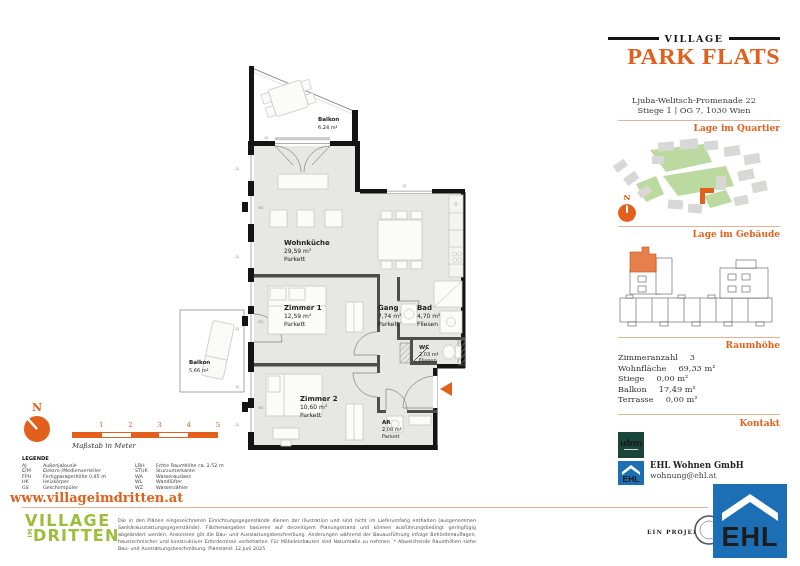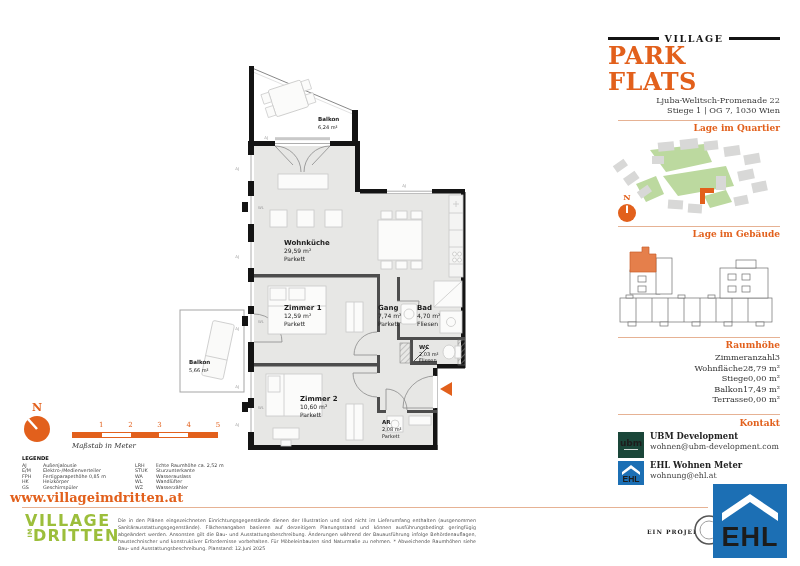--- a/index.html
+++ b/index.html
@@ -5,32 +5,32 @@
   html,body{margin:0;padding:0;background:#888;}
   .page{position:relative;width:800px;height:566px;background:#ffffff;overflow:hidden;
         font-family:"DejaVu Serif",serif;color:#222;}
   .abs{position:absolute;}
 
   
   .sidebar{position:absolute;left:608px;top:0;width:172px;height:566px;}
   .brandrow{position:absolute;left:0;top:33px;width:172px;display:flex;align-items:center;gap:5px;}
   .brandrow .rule{flex:1;height:2.4px;background:#141414;}
   .brand-top{font-weight:bold;font-size:9.5px;letter-spacing:1.6px;color:#141414;}
-  .brand-main{position:absolute;left:0;top:43px;width:172px;text-align:left;
-              font-weight:bold;font-size:24px;letter-spacing:.5px;color:var(--orange);line-height:26px;}
+  .brand-main{position:absolute;left:0;top:43px;width:172px;text-align:right;
+              font-weight:bold;font-size:24px;letter-spacing:.5px;color:var(--orange);line-height:26px;font-family:Liberation Serif, serif;}
   .unit-title{position:absolute;left:0;top:72px;width:172px;text-align:right;
               font-weight:bold;font-size:16.5px;color:var(--orange);}
-  .addr{position:absolute;left:0;width:172px;text-align:right;font-size:8.2px;color:#3a3a3a;}
+  .addr{position:absolute;left:0;width:172px;text-align:center;font-size:8.2px;color:#3a3a3a;}
   .hr-o{position:absolute;left:10px;width:162px;height:1px;background:#e6b294;}
   .sect{position:absolute;left:0;width:172px;text-align:right;font-weight:bold;font-size:9px;color:var(--orange);}
   .nlabel{font-weight:bold;color:var(--orange);text-align:center;font-size:8px;}
 
   
   .ftable{position:absolute;left:10px;top:352px;width:162px;font-size:8.2px;color:#333;}
-  .ftable .row{display:flex;justify-content:flex-end;line-height:10.6px;}
+  .ftable .row{display:flex;justify-content:flex-start;line-height:10.6px;gap:12px;}
 
   
   .contact{position:absolute;left:10px;width:162px;display:flex;gap:6px;align-items:flex-start;}
   .cname{font-weight:bold;font-size:8.4px;color:#222;line-height:9.5px;}
   .cmail{font-size:7.8px;color:#444;line-height:9px;}
   .www{position:absolute;left:10px;top:490px;font-weight:bold;font-size:13px;color:var(--orange);}
   .projectvon{position:absolute;left:647px;top:528px;font-weight:bold;font-size:6px;letter-spacing:1px;color:#222;}
 
   
   .ehl-big{position:absolute;left:713px;top:484px;z-index:5;}
@@ -477,21 +477,21 @@
     <div class="hr-o" style="top:337px"></div>
     <div class="sect" style="top:340px">Raumhöhe</div>
 
     <div class="ftable">
       <div class="row">
           <span>Zimmeranzahl</span>
           <span>3</span>
         </div>
       <div class="row">
           <span>Wohnfläche</span>
-          <span>28,79 m²</span>
+          <span>69,33 m²</span>
         </div>
       <div class="row">
           <span>Stiege</span>
           <span>0,00 m²</span>
         </div>
       <div class="row">
           <span>Balkon</span>
           <span>17,49 m²</span>
         </div>
       <div class="row">
@@ -502,34 +502,30 @@
 
     <div class="hr-o" style="top:414px"></div>
     <div class="sect" style="top:418px">Kontakt</div>
 
     <div class="contact" style="top:432px">
       <svg width="26" height="26">
         <rect width="26" height="26" fill="#1A4639"></rect>
         <text x="13" y="14" text-anchor="middle" fill="#ffffff" style="font-family:'DejaVu Sans',sans-serif;font-weight:bold;font-size:9px">ubm</text>
         <rect x="6" y="17" width="14" height="0.8" fill="#ffffff"></rect>
       </svg>
-      <div>
-        <div class="cname">UBM Development</div>
-        <div class="cmail">wohnen@ubm-development.com</div>
-      </div>
     </div>
 
     <div class="contact" style="top:461px">
       <svg width="26" height="24">
         <rect width="26" height="24" fill="#1C6FB4"></rect>
         <polygon points="4,11 13,4 22,11 22,14 13,7.5 4,14" fill="#ffffff"></polygon>
         <text x="13" y="21" text-anchor="middle" fill="#ffffff" style="font-family:'Liberation Sans',sans-serif;font-weight:bold;font-size:8.5px">EHL</text>
       </svg>
       <div>
-        <div class="cname">EHL Wohnen Meter</div>
+        <div class="cname">EHL Wohnen GmbH</div>
         <div class="cmail">wohnung@ehl.at</div>
       </div>
     </div>
   </div>
 
   <div class="www">www.villageimdritten.at</div>
   <div class="projectvon">EIN PROJEKT VON</div>
 
   <svg class="partner-circle" width="34" height="34">
     <circle cx="17" cy="17" r="14" fill="#ffffff" stroke="#555" stroke-width="1.5"></circle>

